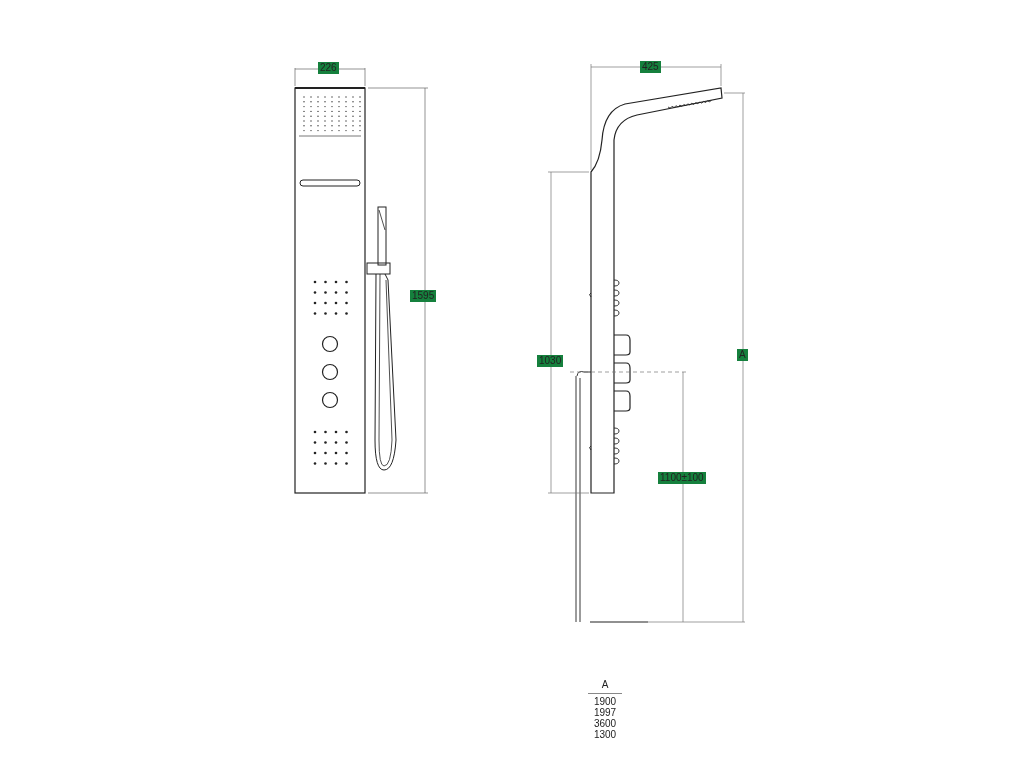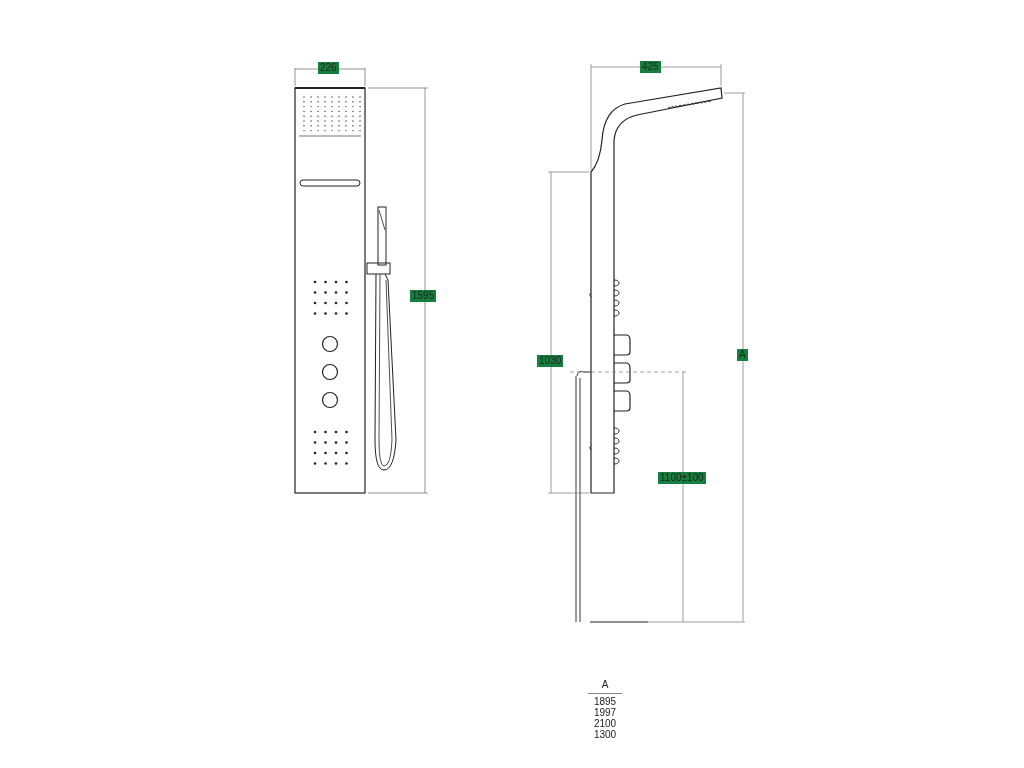--- a/index.html
+++ b/index.html
@@ -191,17 +191,17 @@
 
 <div class="lbl" style="left:318px;top:62px;">226</div>
 <div class="lbl" style="left:410px;top:290px;">1595</div>
 <div class="lbl" style="left:640px;top:61px;text-align:right;">425</div>
 <div class="lbl" style="left:537px;top:327px;margin-top:28px;">1030</div>
 <div class="lbl" style="left:658px;top:472px;">1100±100</div>
 <div class="lbl" style="left:737px;top:349px;">A</div>
 
 <div class="tbl">
   <div class="hdr">A</div>
-  <div class="row">1895</div>
+  <div class="row">1900</div>
   <div class="row">1997</div>
-  <div class="row">2100</div>
+  <div class="row">3600</div>
   <div class="row">1300</div>
 </div>
 
 </body></html>

